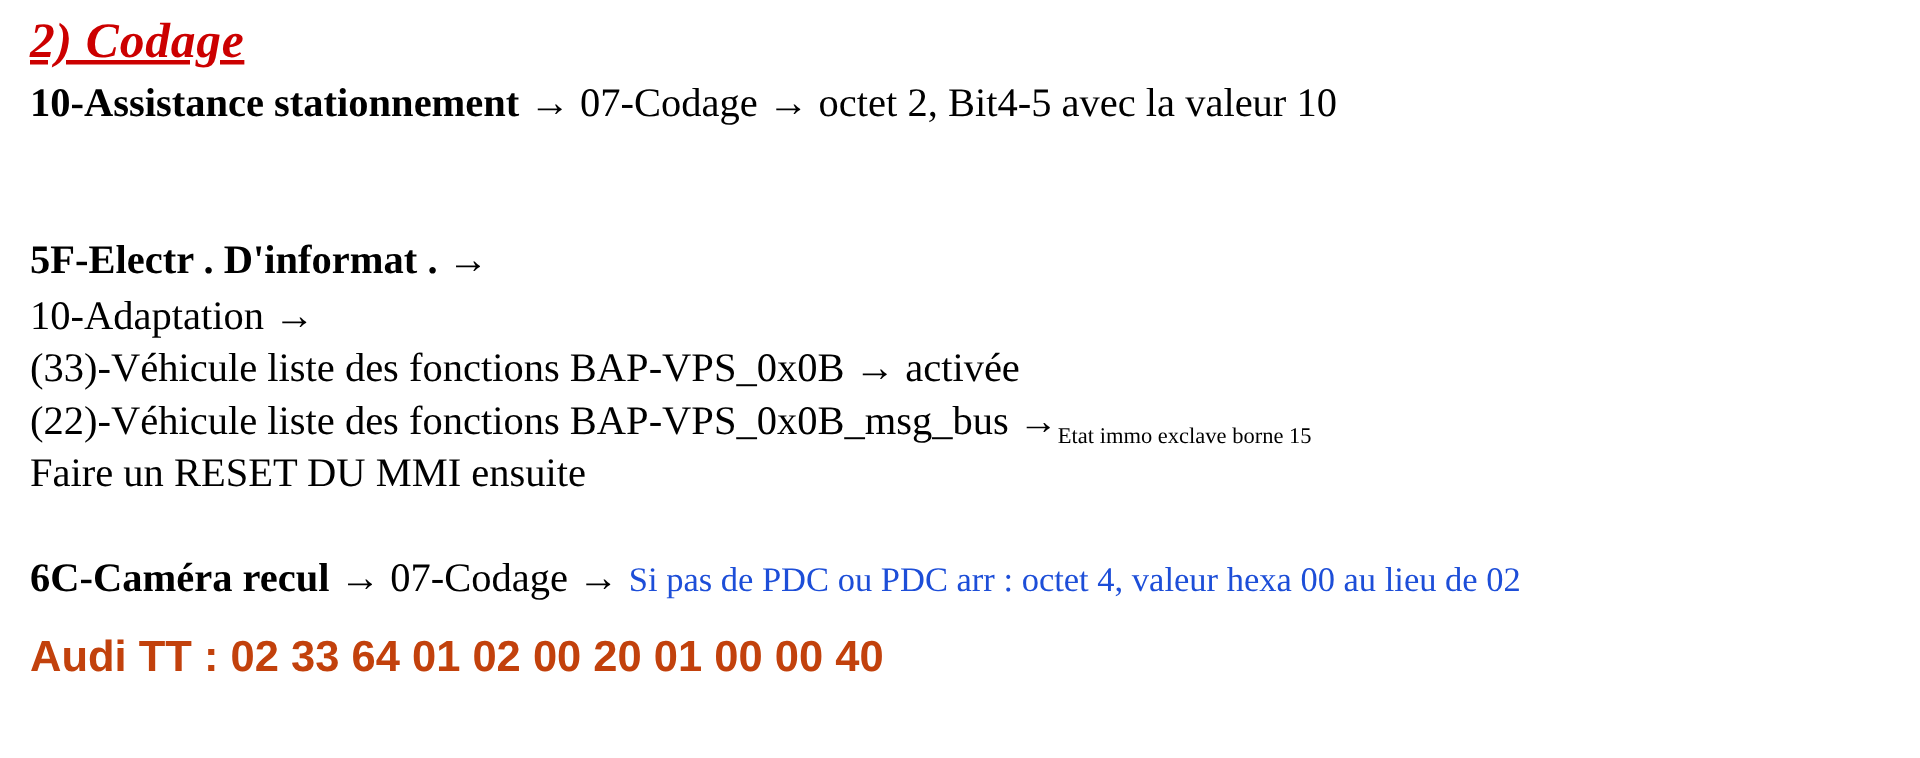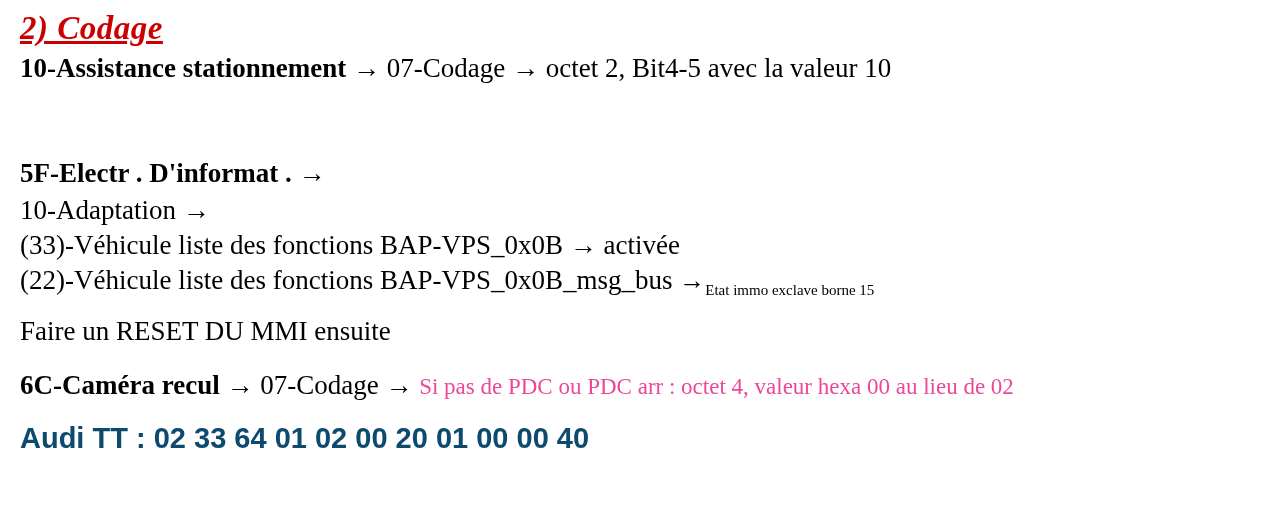--- a/index.html
+++ b/index.html
@@ -38,40 +38,40 @@
     left: 20px;
     white-space: nowrap;
     font-size: 27px;
     line-height: 1.1;
   }
   .b {
     font-weight: bold;
     margin-top: 32px;
   }
   .red {
-    color: #ec4899;
+    color: #1d4ed8;
   }
   .redbold {
-    color: #0c4a6e;
+    color: #c2410c;
     font-weight: bold;
     font-family: "Liberation Sans", sans-serif;
   }
   .small {
     font-size: 23px;
   }
   .arrow {
     font-size: 26px;
   }
   .l1 { top: 54px; }
   .l2 { top: 89px; }
   .l3 { top: 159px; }
   .l4 { top: 196px; }
   .l5 { top: 231px; }
   .l6 { top: 266px; }
-  .l7 { top: 301px; margin-top: 16px; }
+  .l7 { top: 301px; }
   .l8 { top: 371px; }
   .l9 { top: 423px; font-size: 29px; }
   .sub {
     position: relative;
     top: 6px;
     font-size: 15px;
   }
 </style>
 </head>
 <body>

